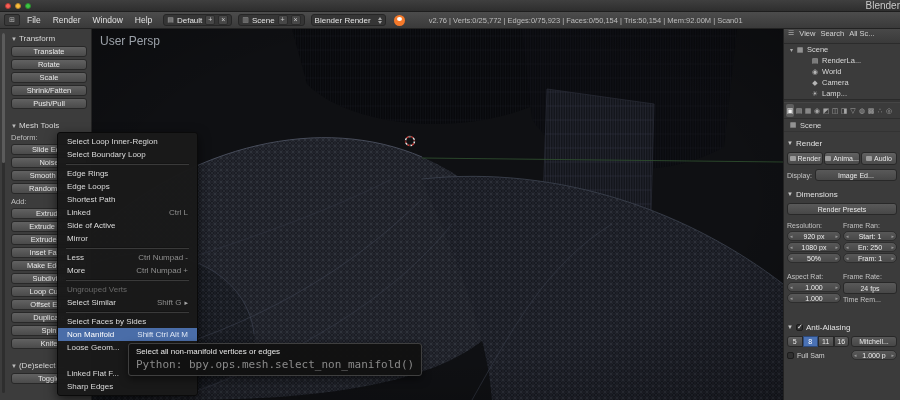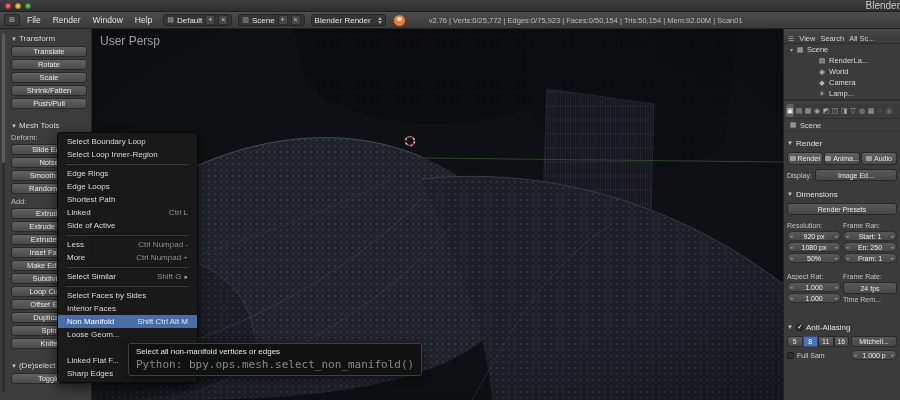--- a/index.html
+++ b/index.html
@@ -55,23 +55,23 @@
   .tooltip{position:absolute;left:128px;top:343px;z-index:30;background:rgba(17,17,17,.96);border:1px solid #3f3f3f;border-radius:3px;padding:3px 7px 4px;box-shadow:0 3px 8px rgba(0,0,0,.5)}
   .tt1{font-size:8px;color:#e6e6e6;margin-bottom:2px;white-space:nowrap}
   .tt2{font-size:11px;color:#8a8a8a;font-family:"DejaVu Sans Mono",monospace;white-space:nowrap}
 
   
   .viewport{position:absolute;left:92px;top:29px;width:691px;height:371px;background:#0f1013;overflow:hidden}
   .vp-label{position:absolute;left:8px;top:5px;font-size:12px;color:#9aa0a8;z-index:5}
 
   
   .rightcol{position:absolute;left:783px;top:29px;width:117px;height:371px;background:#3b3b3b;border-left:1px solid #222}
-  .out-head{height:15px;background:linear-gradient(#484848,#3a3a3a);border-bottom:1px solid #2b2b2b;display:flex;align-items:flex-end;gap:5px;padding:0 4px;font-size:7.5px;color:#d2d2d2;white-space:nowrap;overflow:hidden}
+  .out-head{height:15px;background:linear-gradient(#484848,#3a3a3a);border-bottom:1px solid #2b2b2b;display:flex;align-items:flex-start;gap:5px;padding:0 4px;font-size:7.5px;color:#d2d2d2;white-space:nowrap;overflow:hidden}
   .orow{height:11px;display:flex;align-items:center;font-size:7.5px;color:#d8d8d8;padding-left:6px;gap:3px;white-space:nowrap;overflow:hidden}
-  .orow.child{padding-left:34px}
+  .orow.child{padding-left:27px}
   .oicon{font-size:7px;color:#b5b5b5;width:8px;text-align:center;flex:none}
   .otw{font-size:6px;color:#aaa;flex:none}
   .rdivider{height:4px;background:#343434;border-top:1px solid #2a2a2a;border-bottom:1px solid #454545}
   .ptabs{height:16px;display:flex;align-items:center;gap:1px;padding:0 2px;border-bottom:1px solid #2f2f2f}
   .ptab{width:8px;height:13px;display:flex;align-items:center;justify-content:center;font-size:7px;color:#a6a6a6;border-radius:2px;flex:none}
   .ptab.active{background:#5e5e5e;color:#f2f2f2}
   .pcrumb{height:13px;display:flex;align-items:center;gap:3px;padding:0 5px;font-size:7.5px;color:#d8d8d8;border-bottom:1px solid #333}
   .ppanels{padding:3px 3px 0}
   .phead{height:12px;display:flex;align-items:center;gap:3px;font-size:8px;color:#e2e2e2;margin:2px 0 3px;white-space:nowrap;overflow:hidden}
   .phead .tri{font-size:6px;color:#c5c5c5}
@@ -236,63 +236,66 @@
       <circle cx="318" cy="112" r="4.5" fill="none" stroke="#c8403c" stroke-width="1.4" stroke-dasharray="2.4 2.4" stroke-dashoffset="2.4"></circle>
       <path d="M318 104.5V108M318 116V119.5M310.5 112H314M322 112H325.5" stroke="#111" stroke-width="1"></path>
     </g>
 
     <rect width="691" height="371" fill="url(#vign)"></rect>
   </svg>
 </div>
 
 <div class="cmenu">
   <div class="mi">
+      <span>Select Loop Inner-Region</span>
+    </div>
+  <div class="mi">
       <span>Select Boundary Loop</span>
-    </div>
-  <div class="mi">
-      <span>Select Loop Inner-Region</span>
     </div>
   <div class="msep"></div>
   <div class="mi">
       <span>Edge Rings</span>
     </div>
   <div class="mi">
       <span>Edge Loops</span>
     </div>
   <div class="mi">
       <span>Shortest Path</span>
     </div>
   <div class="mi">
       <span>Linked</span>
       <span class="mi-key">Ctrl L</span>
     </div>
   <div class="mi">
       <span>Side of Active</span>
     </div>
+  <div class="mi">
+      <span>Mirror</span>
+    </div>
   <div class="msep"></div>
   <div class="mi">
       <span>Less</span>
       <span class="mi-key">Ctrl Numpad -</span>
     </div>
   <div class="mi">
       <span>More</span>
       <span class="mi-key">Ctrl Numpad +</span>
     </div>
   <div class="msep"></div>
+  <div class="mi dis">
+      <span>Ungrouped Verts</span>
+    </div>
   <div class="mi">
       <span>Select Similar</span>
       <span class="mi-key">Shift G</span>
       <span class="subarrow">▸</span>
     </div>
   <div class="msep"></div>
   <div class="mi">
       <span>Select Faces by Sides</span>
-    </div>
-  <div class="mi">
-      <span>Interior Faces</span>
     </div>
   <div class="mi hl">
       <span>Non Manifold</span>
       <span class="mi-key">Shift Ctrl Alt M</span>
     </div>
   <div class="mi">
       <span>Loose Geom...</span>
     </div>
   <div class="mi-spacer"></div>
   <div class="mi">

